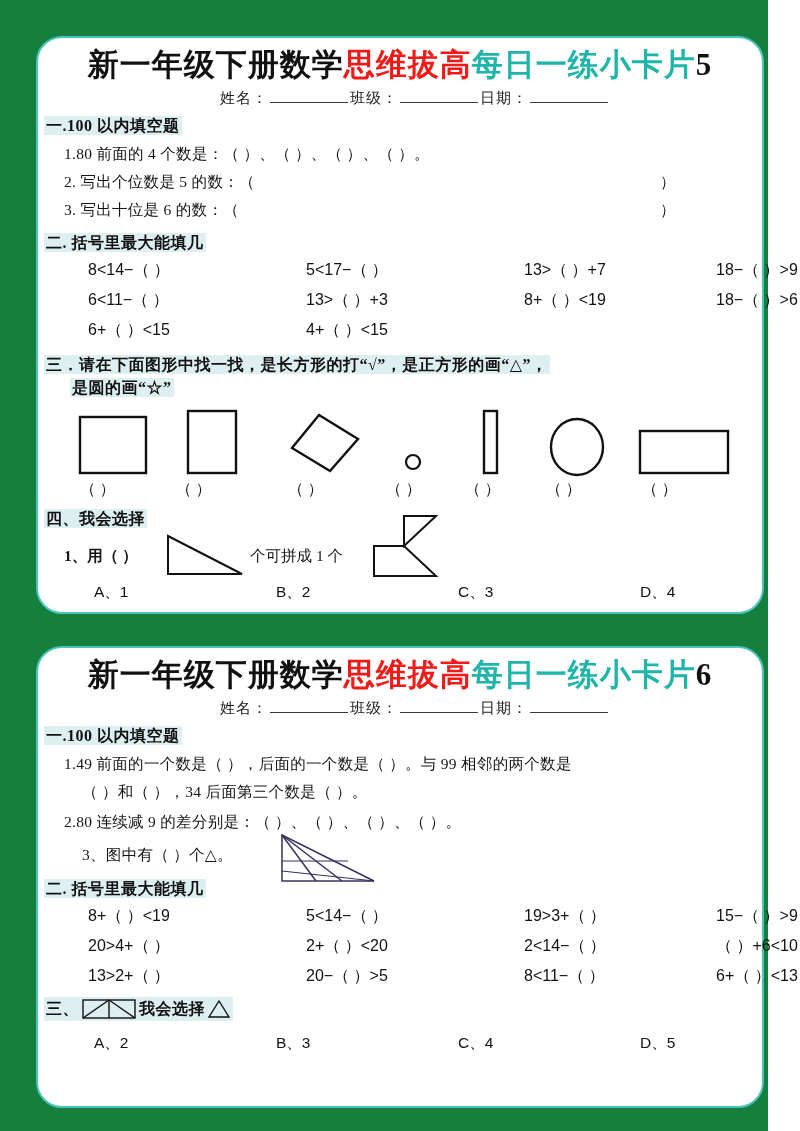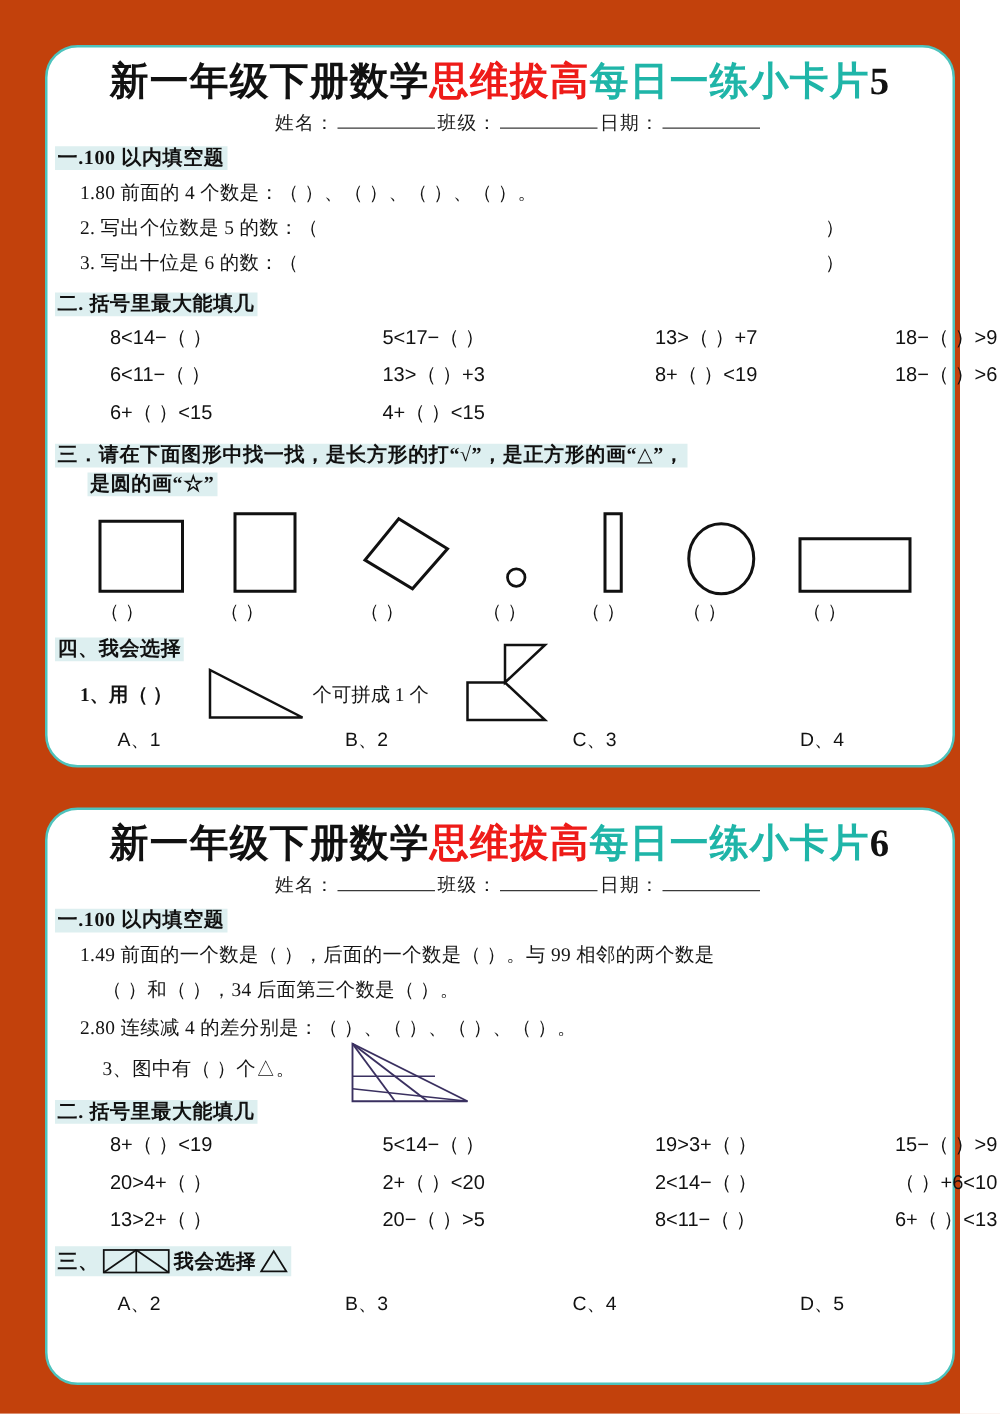--- a/index.html
+++ b/index.html
@@ -6,21 +6,21 @@
   html, body {
     margin: 0; padding: 0;
     width: 800px; height: 1131px;
     background: #ffffff;
     font-family: "Liberation Serif", "DejaVu Serif", serif;
     overflow: hidden;
   }
   .page {
     position: relative;
     width: 768px; height: 1131px;
-    background: #c2410c;
+    background: #15803d;
   }
   .watermark {
     position: absolute;
     left: 486px; top: 1063px;
     font-family: "Liberation Sans", sans-serif;
     font-size: 42px;
     color: #c9c9c9;
     letter-spacing: -1px;
     white-space: nowrap;
     z-index: 5;
@@ -82,21 +82,21 @@
   }
   .sec-head.wrap2 { line-height: 23px; }
 
   .q {
     font-size: 15.5px;
     color: #141414;
     margin: 7px 0 0 26px;
     letter-spacing: 0.3px;
     white-space: nowrap;
   }
-  .q.ind { margin-left: 44px; font-family: Liberation Serif, serif; }
+  .q.ind { margin-left: 44px; }
 
   .ineq-grid {
     margin: 6px 0 0 50px;
     display: grid;
     grid-template-columns: 218px 218px 192px auto;
     row-gap: 9px;
     font-family: "Liberation Sans", sans-serif;
     font-size: 16px;
     color: #121212;
   }
@@ -266,21 +266,21 @@
       <span class="t-black">新一年级下册数学</span><span class="t-red">思维拔高</span><span class="t-teal">每日一练小卡片</span><span class="t-black">6</span>
     </div>
 
     <div class="meta">
       <span class="lbl">姓名：</span><span class="rule"></span><span class="lbl">班级：</span><span class="rule"></span><span class="lbl">日期：</span><span class="rule"></span>
     </div>
 
     <div class="sec-head"><span class="hl">一.100 以内填空题</span></div>
     <div class="q">1.49 前面的一个数是（    ），后面的一个数是（    ）。与 99 相邻的两个数是</div>
     <div class="q ind">（    ）和（    ），34 后面第三个数是（    ）。</div>
-    <div class="q" style="margin-top:9px;">2.80 连续减 4 的差分别是：（     ）、（     ）、（     ）、（     ）。</div>
+    <div class="q" style="margin-top:9px;">2.80 连续减 9 的差分别是：（     ）、（     ）、（     ）、（     ）。</div>
 
     <div style="position:relative; height:46px;">
       <span class="q ind" style="position:absolute; top:12px; left:44px; margin:0;">3、图中有（    ）个△。</span>
       <span style="position:absolute; left:238px; top:-2px;">
         <svg width="104" height="56" viewBox="0 0 104 56">
           <polygon points="6,4 6,50 98,50" fill="none" stroke="#3a3060" stroke-width="1.5"></polygon>
           <line x1="6" y1="4" x2="40" y2="50" stroke="#3a3060" stroke-width="1.5"></line>
           <line x1="6" y1="4" x2="66" y2="50" stroke="#3a3060" stroke-width="1.5"></line>
           <line x1="6" y1="30" x2="72" y2="30" stroke="#3a3060" stroke-width="1.2"></line>
           <line x1="6" y1="40" x2="98" y2="50" stroke="#3a3060" stroke-width="1.2"></line>

